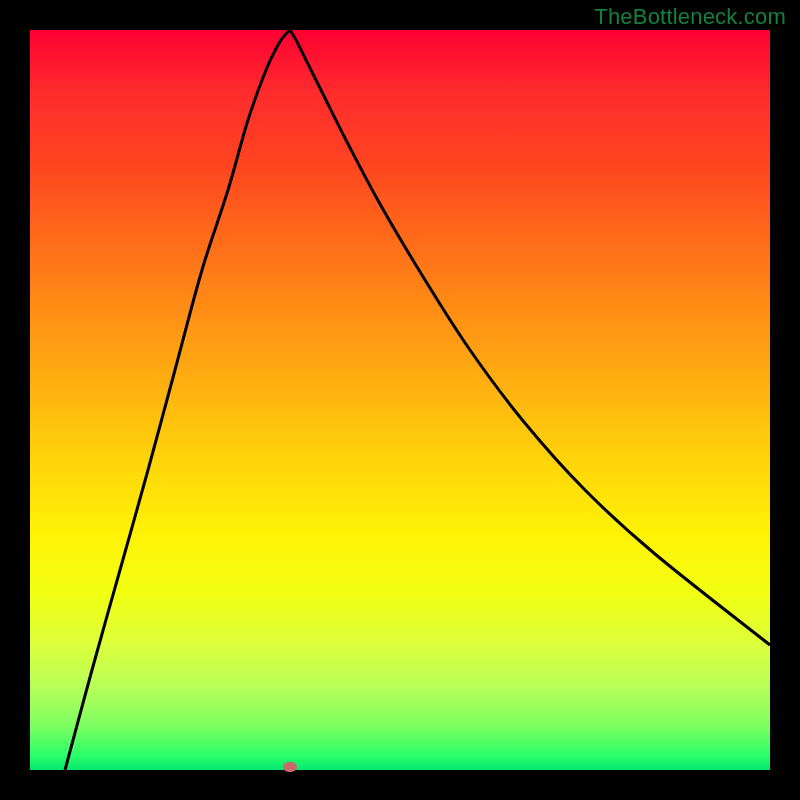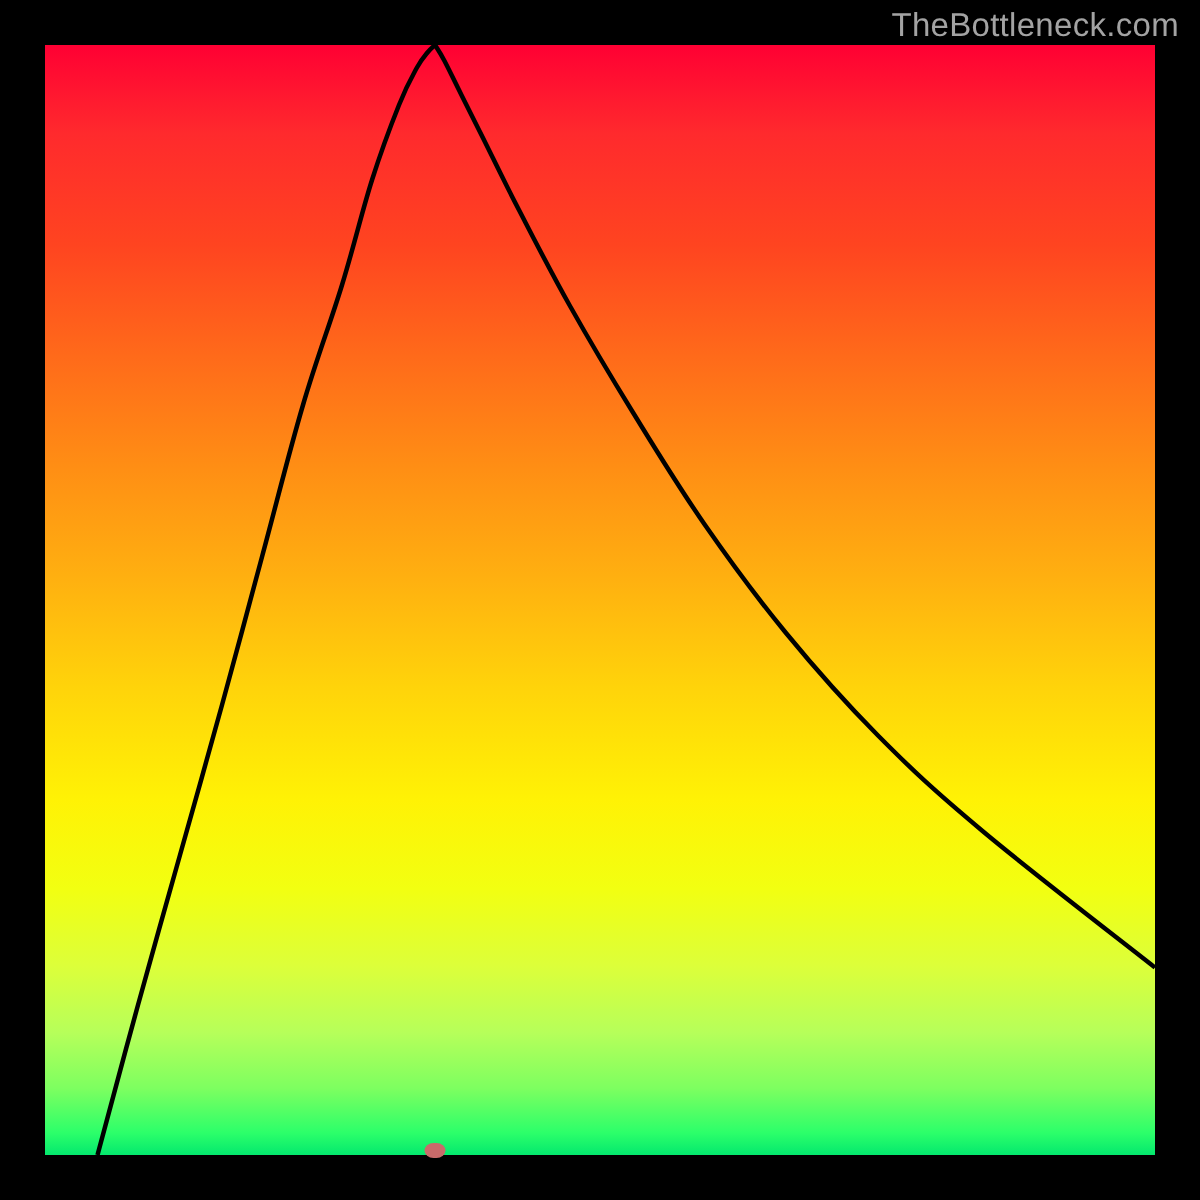--- a/index.html
+++ b/index.html
@@ -38,21 +38,21 @@
       #dcff3a 83%,
       #b6ff5a 89%,
       #7dff60 94%,
       #2cff6a 98%,
       #04e86e 100%);
   }
   .watermark {
     position: absolute;
     top: 4px;
     right: 14px;
-    color: #a3a3a3;
+    color: #15803d;
     font-size: 22px;
     font-weight: 400;
     letter-spacing: 0.2px;
     user-select: none;
   }
   svg.curve {
     position: absolute;
     left: 0;
     top: 0;
     width: 740px;

